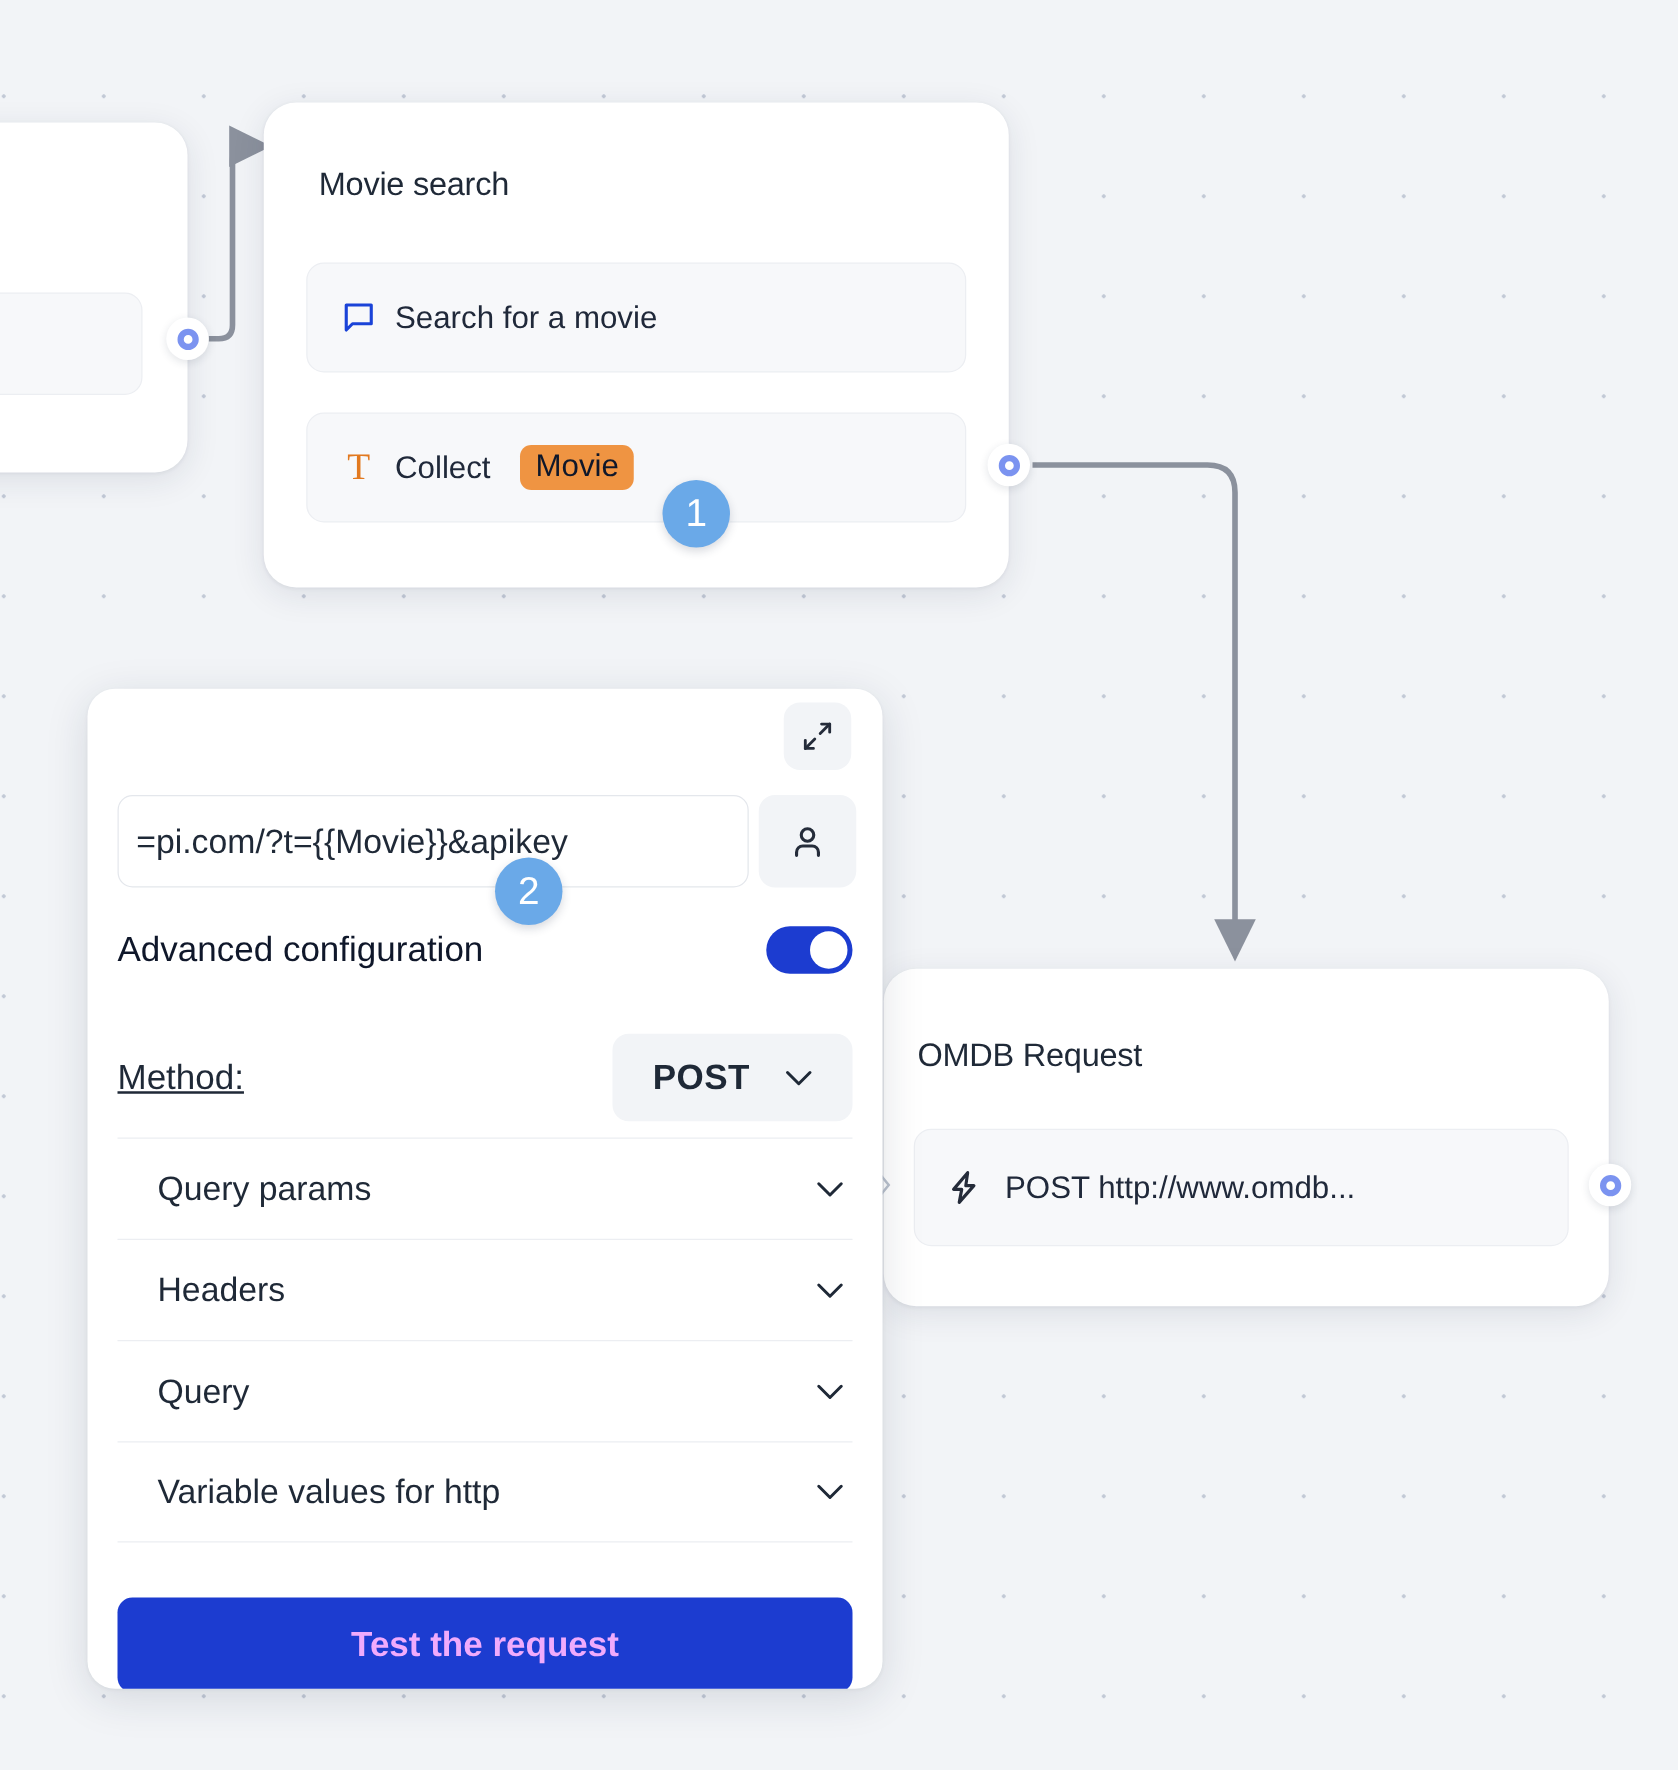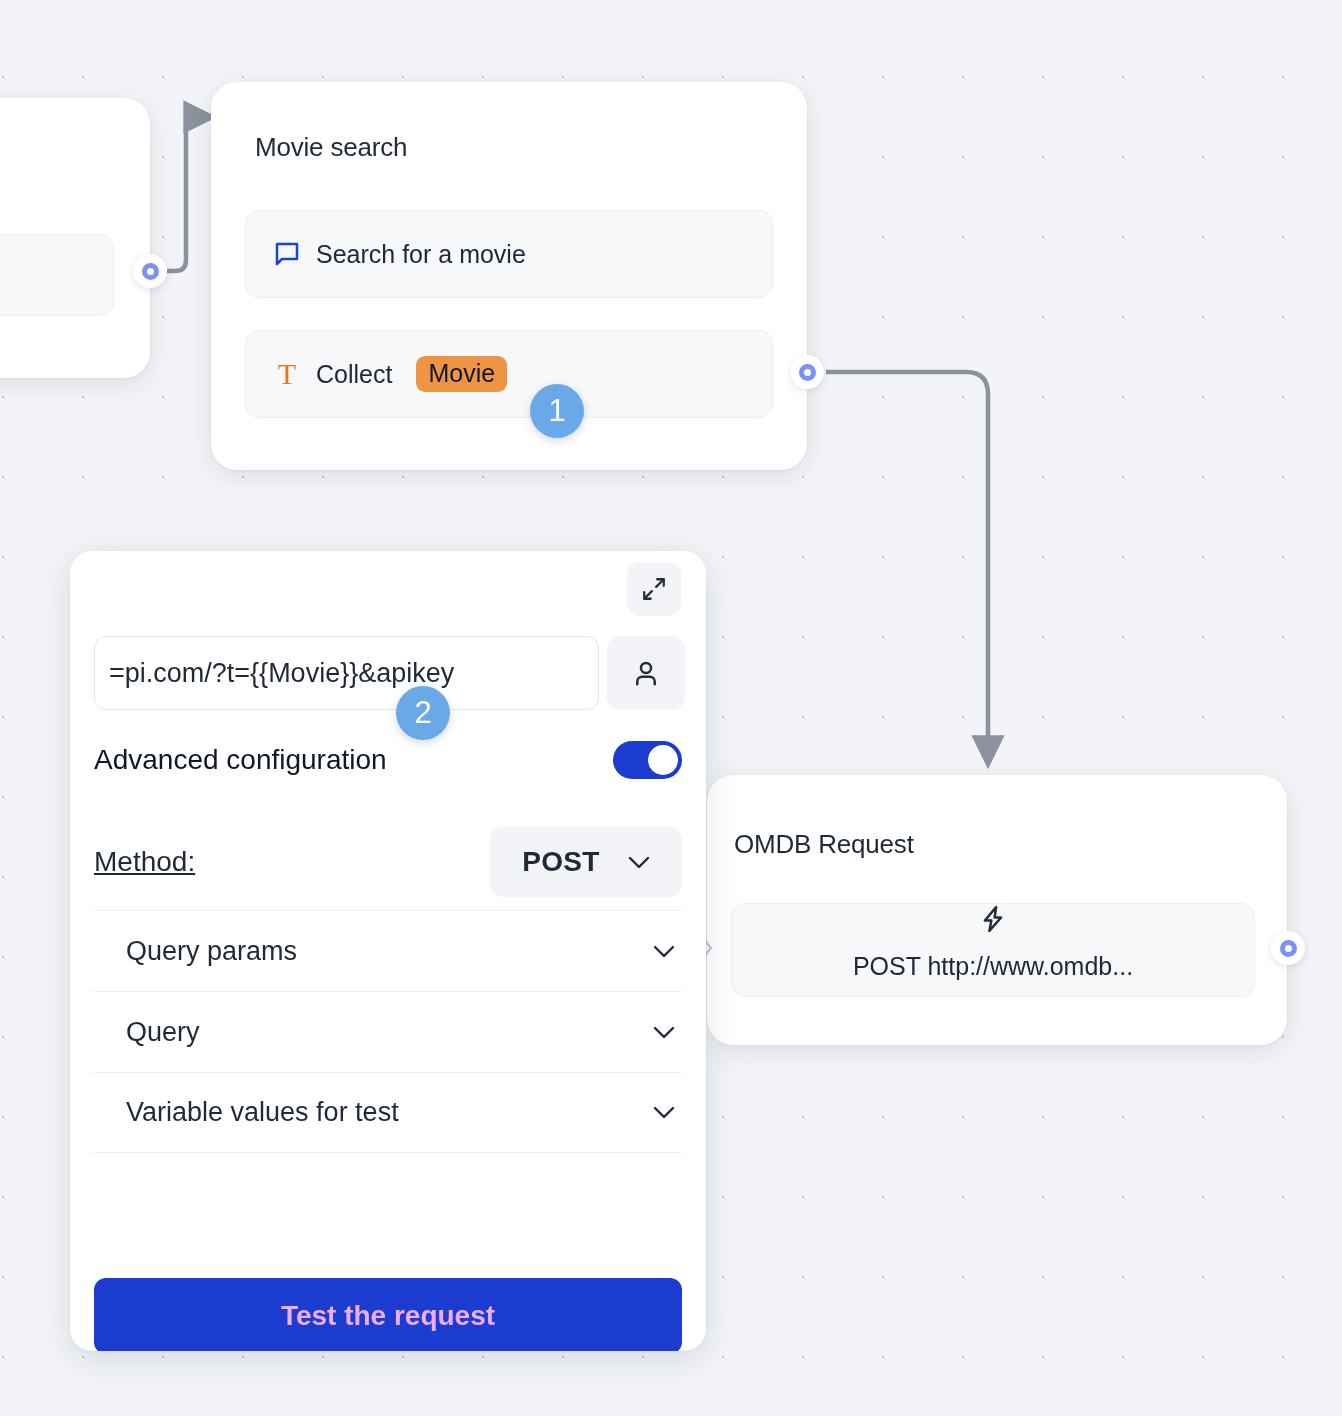--- a/index.html
+++ b/index.html
@@ -123,21 +123,20 @@
     top: 54px;
   }
   #omdb-node .node-row {
     position: absolute;
     left: 24px;
     top: 128px;
     width: 524px;
     height: 94px;
     padding: 0 24px;
     gap: 18px;
-    flex-direction: column;
   }
   .icon-bolt { flex: 0 0 auto; width: 30px; height: 30px; display: block; }
 
   
   .port {
     position: absolute;
     width: 34px;
     height: 34px;
     border-radius: 50%;
     background: #ffffff;
@@ -451,27 +450,33 @@
     </div>
 
     <div class="accordion">
       <div class="acc-item">
         <span class="acc-label">Query params</span>
         <svg class="chev" viewBox="0 0 22 13" fill="none" stroke="currentColor" stroke-width="2.4" stroke-linecap="round" stroke-linejoin="round">
           <path d="M2 2 L11 11 L20 2"></path>
         </svg>
       </div>
       <div class="acc-item">
+        <span class="acc-label">Headers</span>
+        <svg class="chev" viewBox="0 0 22 13" fill="none" stroke="currentColor" stroke-width="2.4" stroke-linecap="round" stroke-linejoin="round">
+          <path d="M2 2 L11 11 L20 2"></path>
+        </svg>
+      </div>
+      <div class="acc-item">
         <span class="acc-label">Query</span>
         <svg class="chev" viewBox="0 0 22 13" fill="none" stroke="currentColor" stroke-width="2.4" stroke-linecap="round" stroke-linejoin="round">
           <path d="M2 2 L11 11 L20 2"></path>
         </svg>
       </div>
       <div class="acc-item">
-        <span class="acc-label">Variable values for test</span>
+        <span class="acc-label">Variable values for http</span>
         <svg class="chev" viewBox="0 0 22 13" fill="none" stroke="currentColor" stroke-width="2.4" stroke-linecap="round" stroke-linejoin="round">
           <path d="M2 2 L11 11 L20 2"></path>
         </svg>
       </div>
     </div>
 
     <button class="test-btn">Test the request</button>
   </div>
 
   <div class="step-badge" id="badge-1">1</div>

